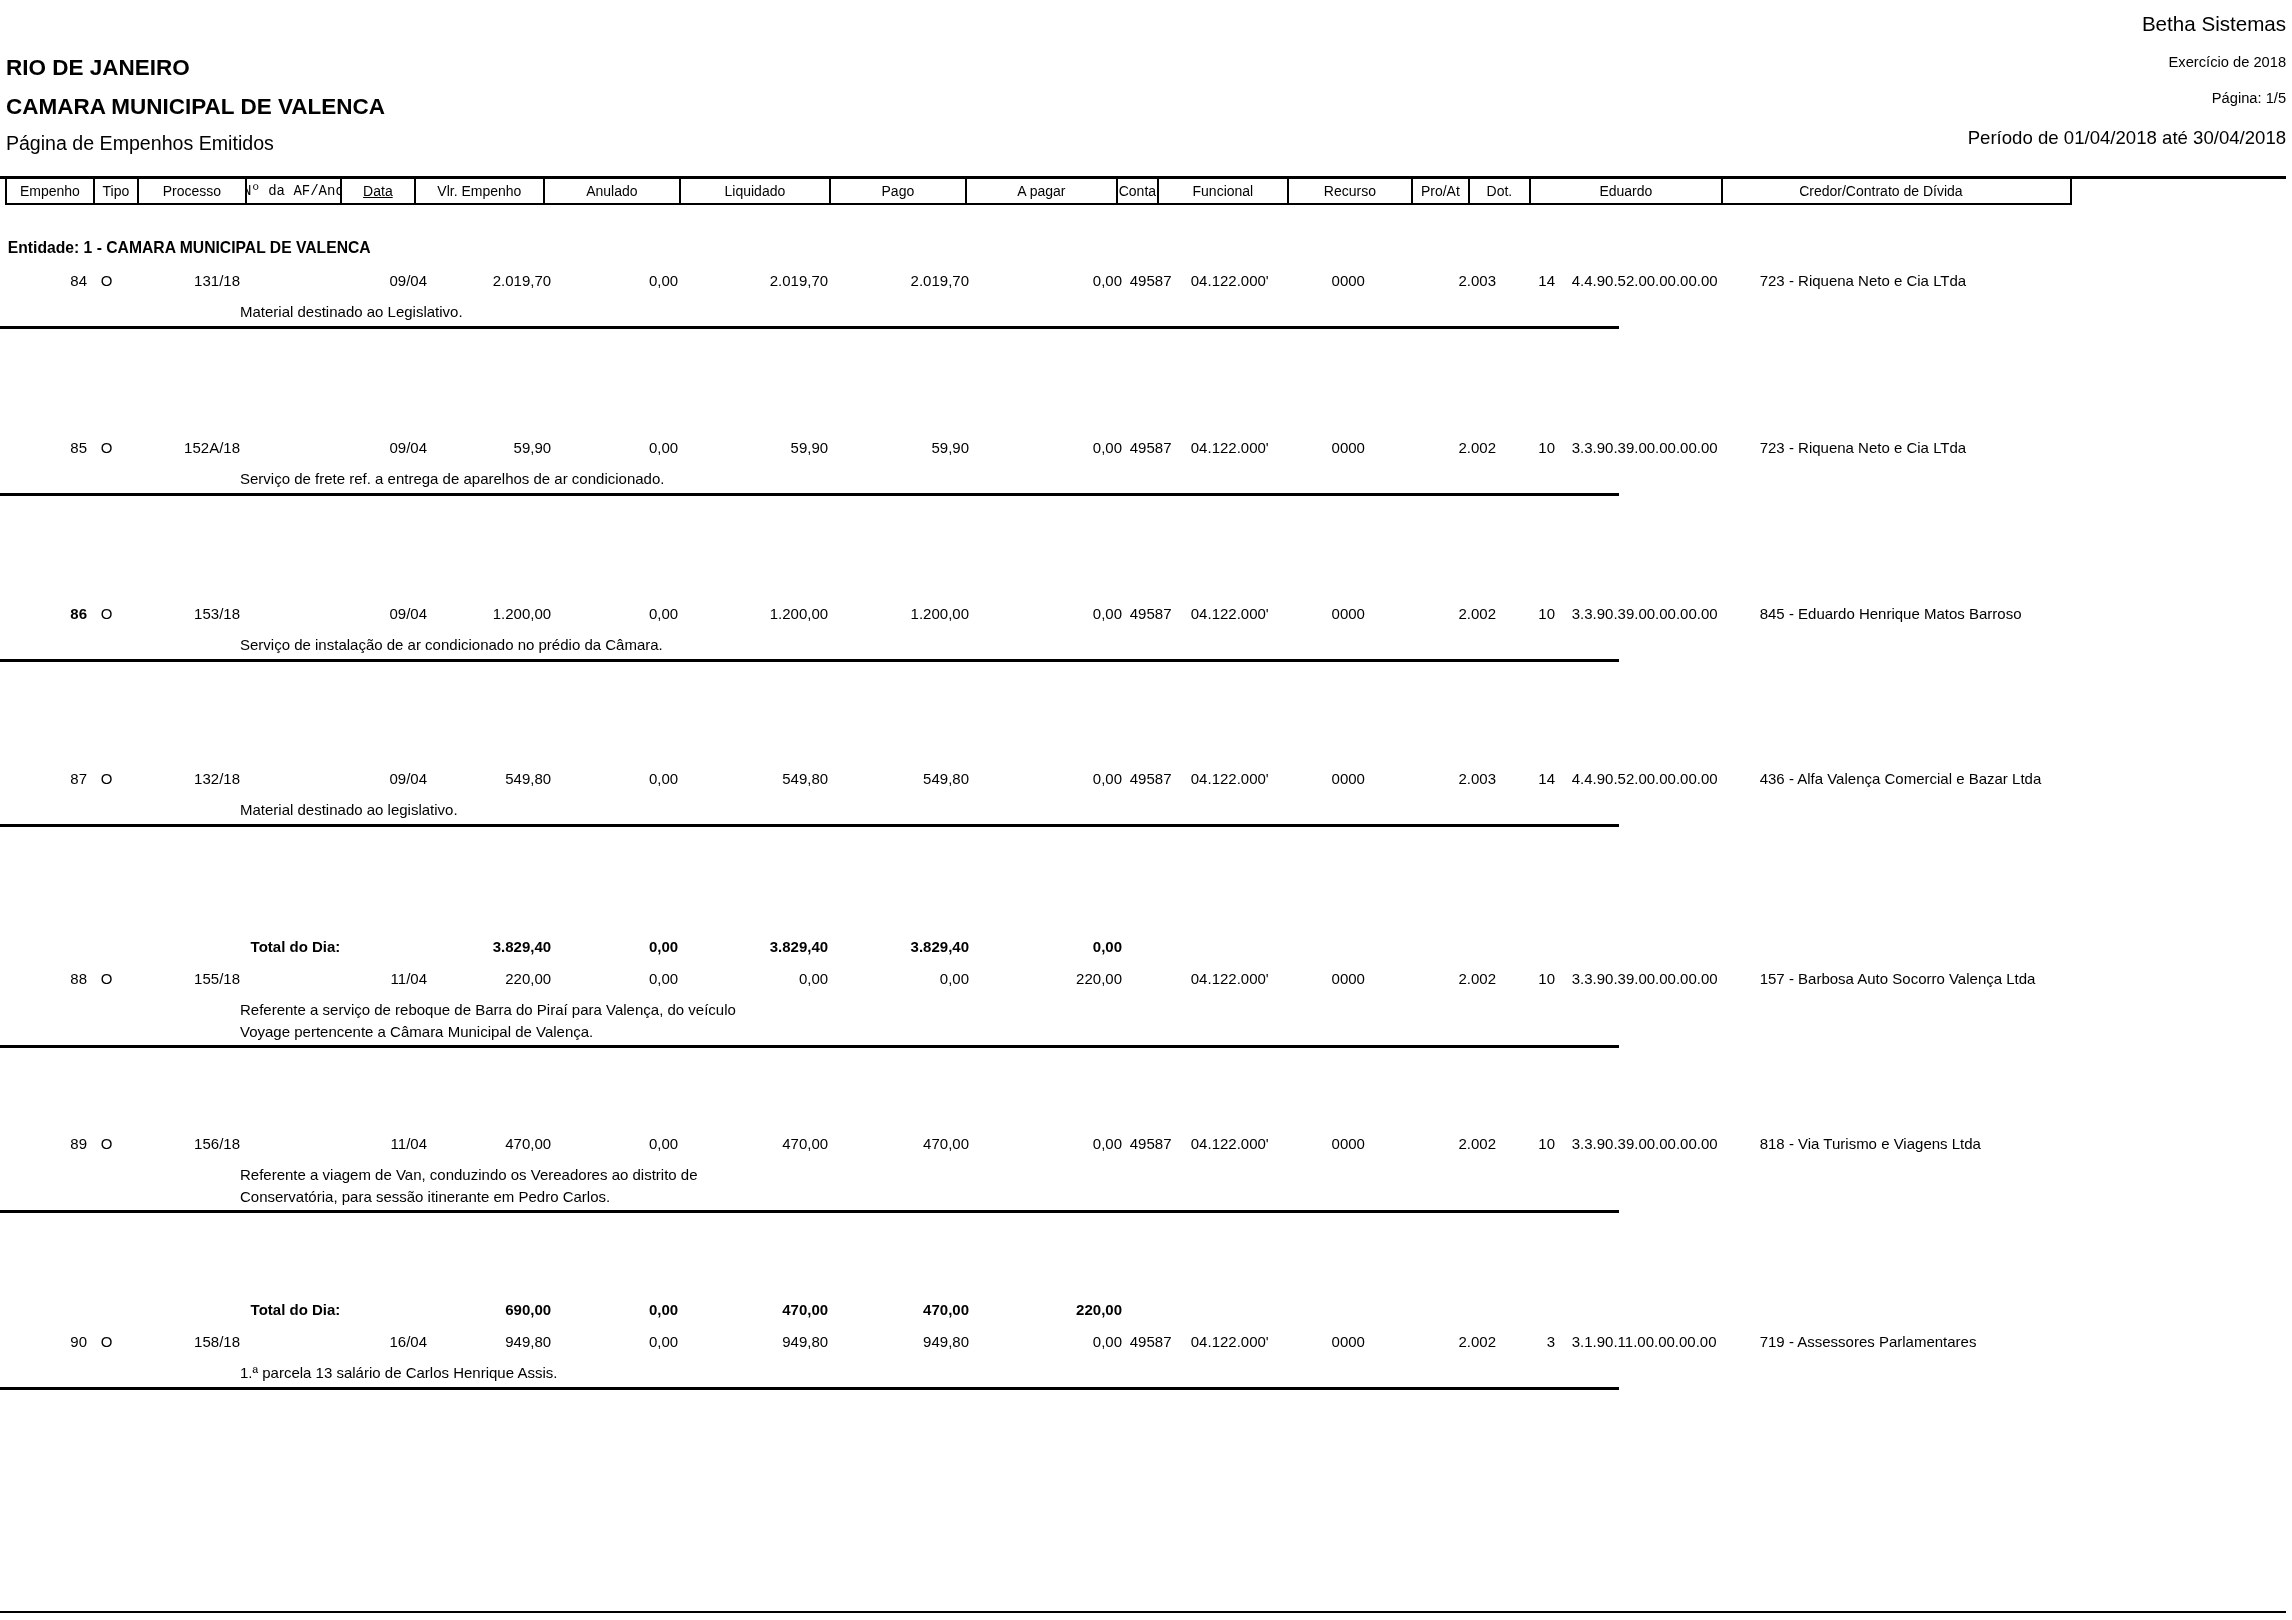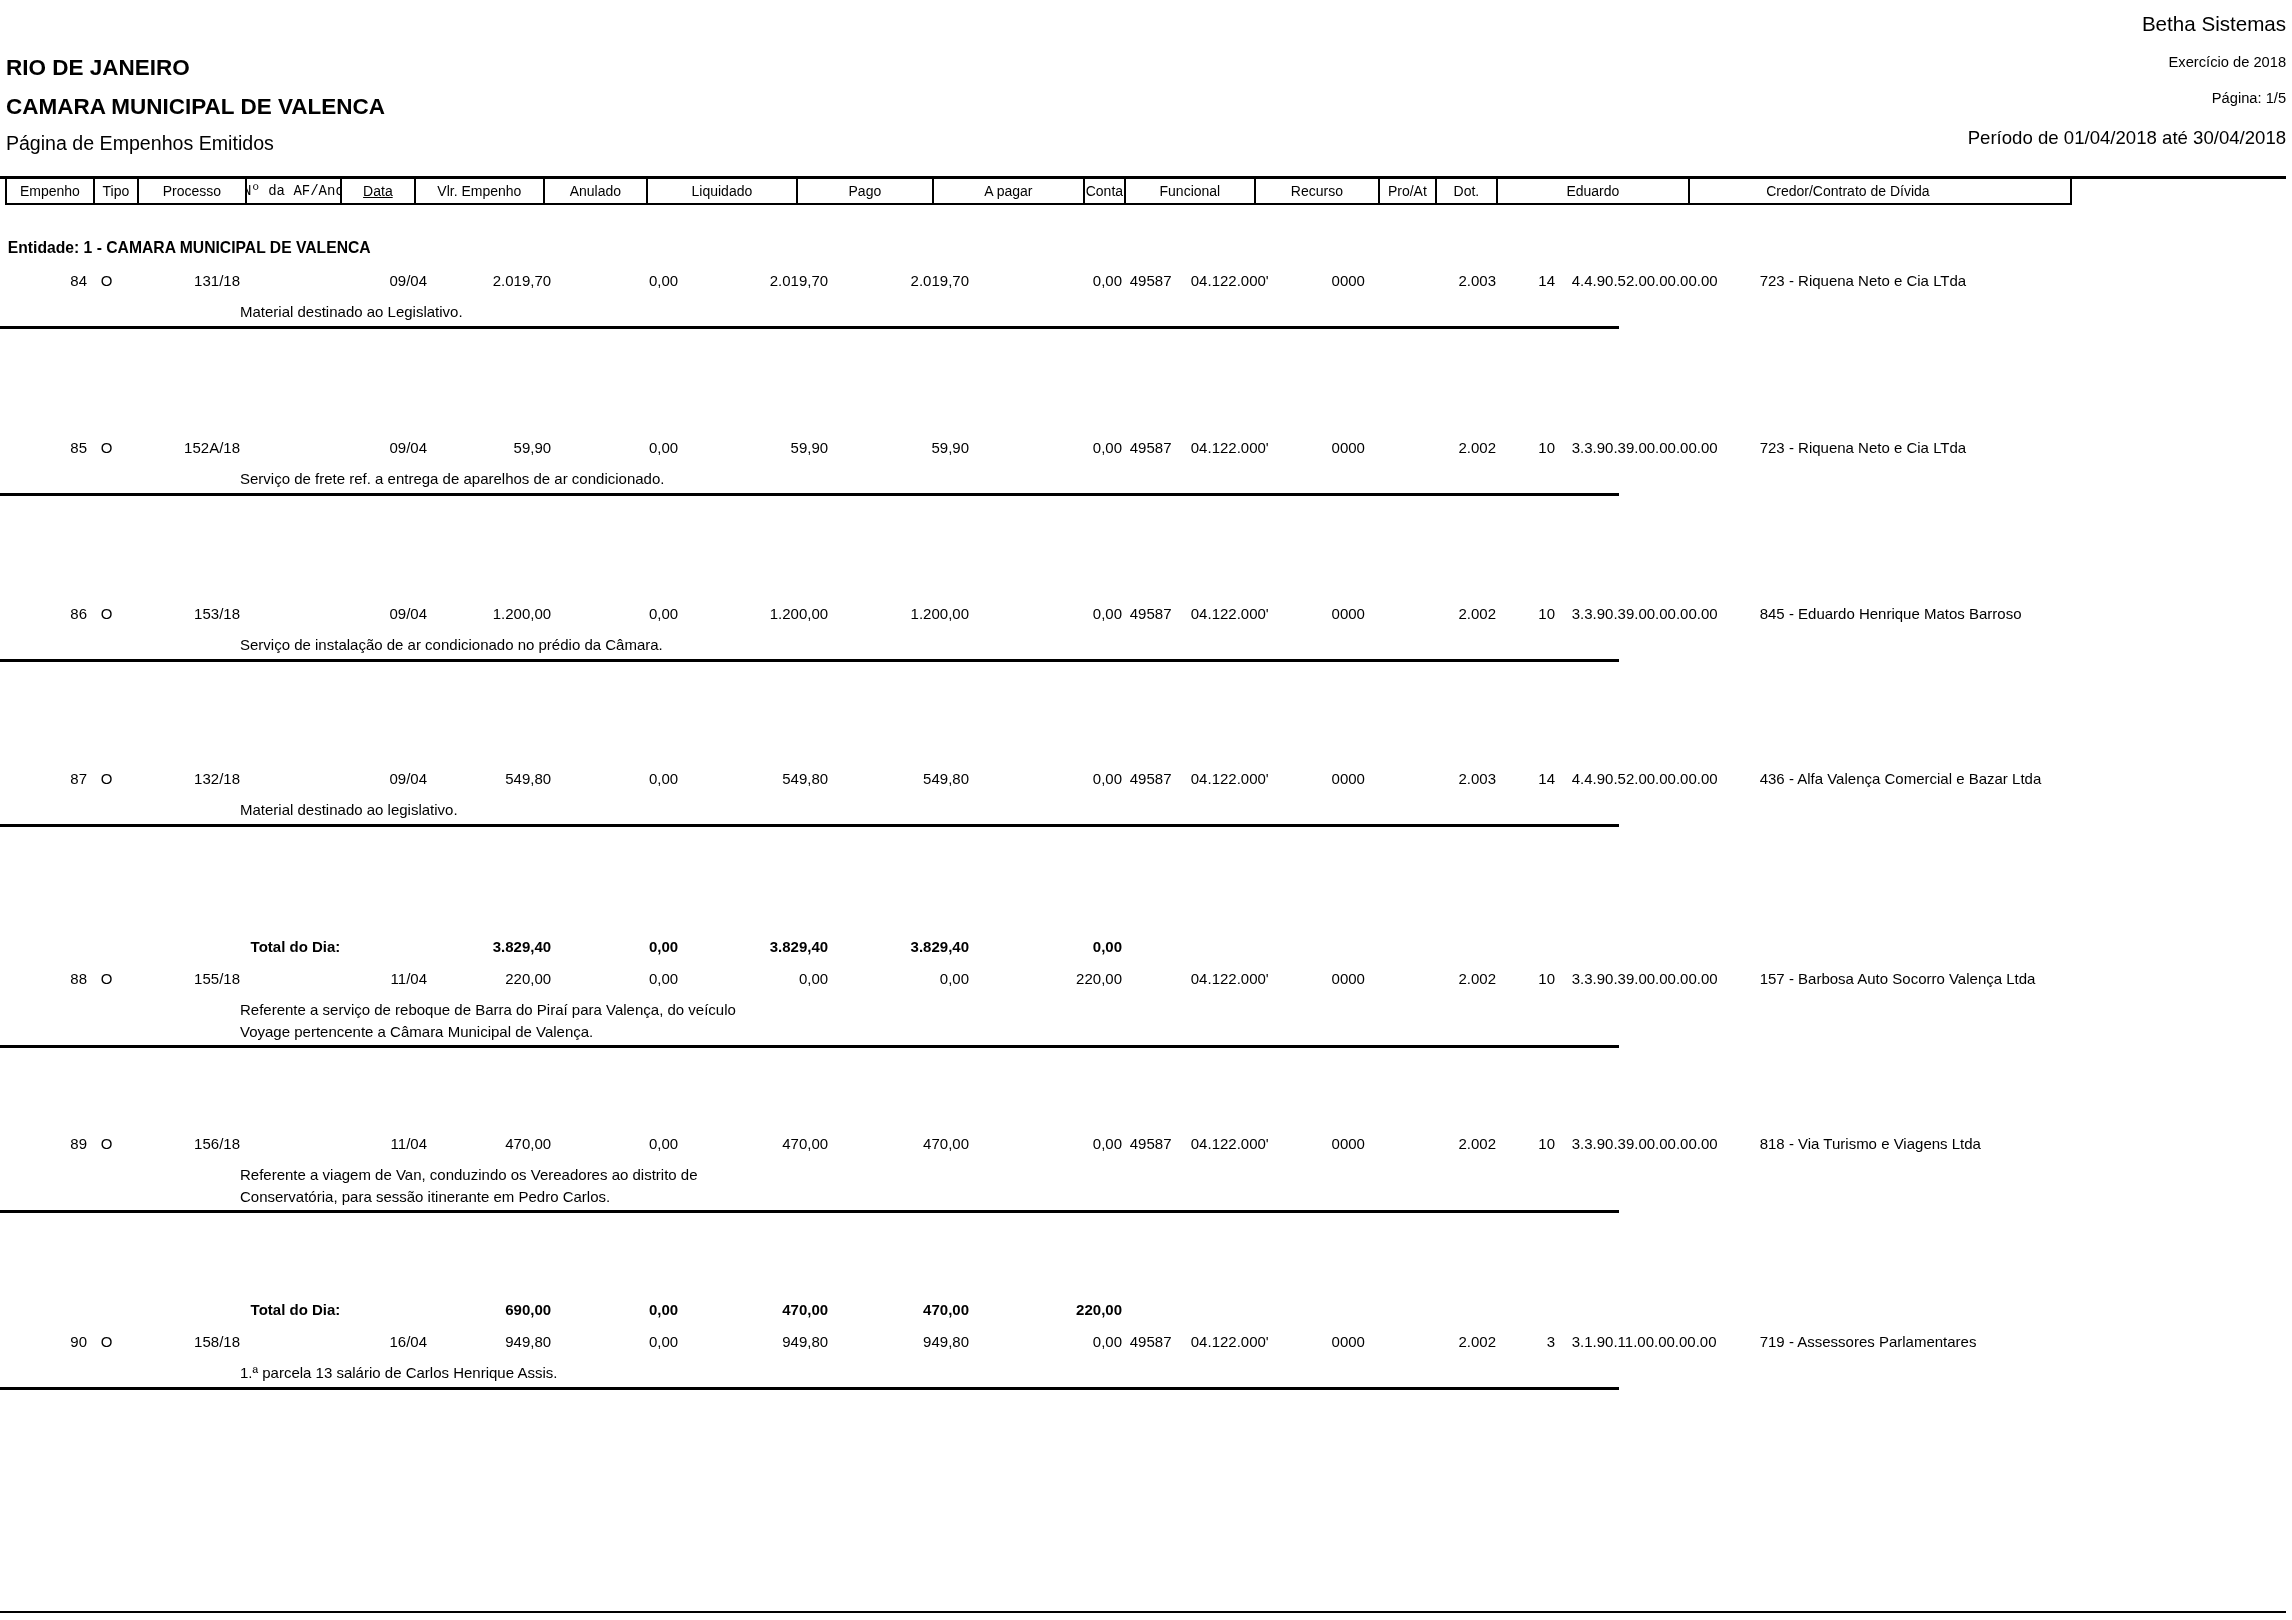--- a/index.html
+++ b/index.html
@@ -62,21 +62,21 @@
 
   <div class="top-rule"></div>
 
   <div class="thead" id="thead">
       <div class="hcell" style="width: 88px;">Empenho</div>
       <div class="hcell" style="width: 44px;">Tipo</div>
       <div class="hcell" style="width: 108px;">Processo</div>
       <div class="hcell" style="width: 95px; font-family: Liberation Mono, monospace;">Nº da AF/Ano</div>
       <div class="hcell" style="width: 74px; text-decoration: underline;">Data</div>
       <div class="hcell" style="width: 129px;">Vlr. Empenho</div>
-      <div class="hcell" style="width: 103px;">Anulado</div>
+      <div class="hcell" style="width: 136px;">Anulado</div>
       <div class="hcell" style="width: 150px;">Liquidado</div>
       <div class="hcell" style="width: 136px;">Pago</div>
       <div class="hcell" style="width: 151px;">A pagar</div>
       <div class="hcell" style="width: 41px;">Conta</div>
       <div class="hcell" style="width: 130px;">Funcional</div>
       <div class="hcell" style="width: 124px;">Recurso</div>
       <div class="hcell" style="width: 57px;">Pro/At</div>
       <div class="hcell" style="width: 61px;">Dot.</div>
       <div class="hcell" style="width: 192px;">Eduardo</div>
       <div class="hcell" style="width: 316px;">Credor/Contrato de Dívida</div>
@@ -130,21 +130,21 @@
           <div class="cell" style="width: 192px; text-align: left; padding-left: 11.8px;">3.3.90.39.00.00.00.00</div>
           <div class="cell" style="width: 316px; text-align: left; padding-left: 7.8px;">723 - Riquena Neto e Cia LTda</div>
         </div>
         <div class="desc">
           <div>Serviço de frete ref. a entrega de aparelhos de ar condicionado.</div>
         </div>
         <div class="sep" style="top: 54px;"></div>
       </div>
       <div class="record" style="top: 605px;">
         <div class="vals">
-          <div class="cell" style="width: 88px; text-align: right; padding-right: 5.9px;">86</div>
+          <div class="cell" style="width: 88px; text-align: right; padding-right: 5.9px; font-weight: bold;">86</div>
           <div class="cell" style="width: 44px; text-align: left; padding-left: 7.8px;">O</div>
           <div class="cell" style="width: 108px; text-align: right; padding-right: 4.9px;">153/18</div>
           <div class="cell" style="width: 113px; text-align: right; padding-right: 9.8px;"></div>
           <div class="cell" style="width: 74px; text-align: right; padding-right: 4.9px;">09/04</div>
           <div class="cell" style="width: 129px; text-align: right; padding-right: 9.8px;">1.200,00</div>
           <div class="cell" style="width: 127px; text-align: right; padding-right: 9.8px;">0,00</div>
           <div class="cell" style="width: 150px; text-align: right; padding-right: 9.8px;">1.200,00</div>
           <div class="cell" style="width: 136px; text-align: right; padding-right: 4.9px;">1.200,00</div>
           <div class="cell" style="width: 151px; text-align: right; padding-right: 2.9px;">0,00</div>
           <div class="cell" style="width: 63px; text-align: left; padding-left: 4.9px;">49587</div>

